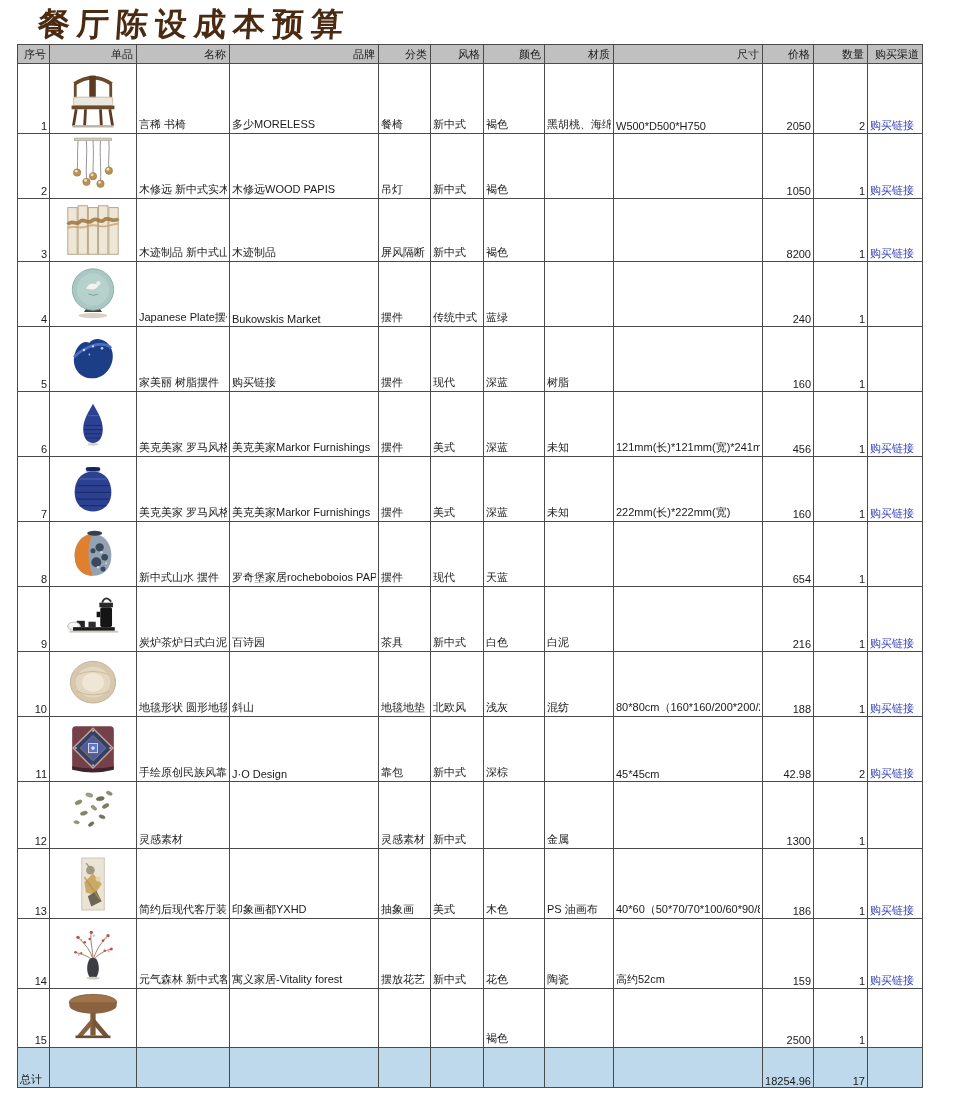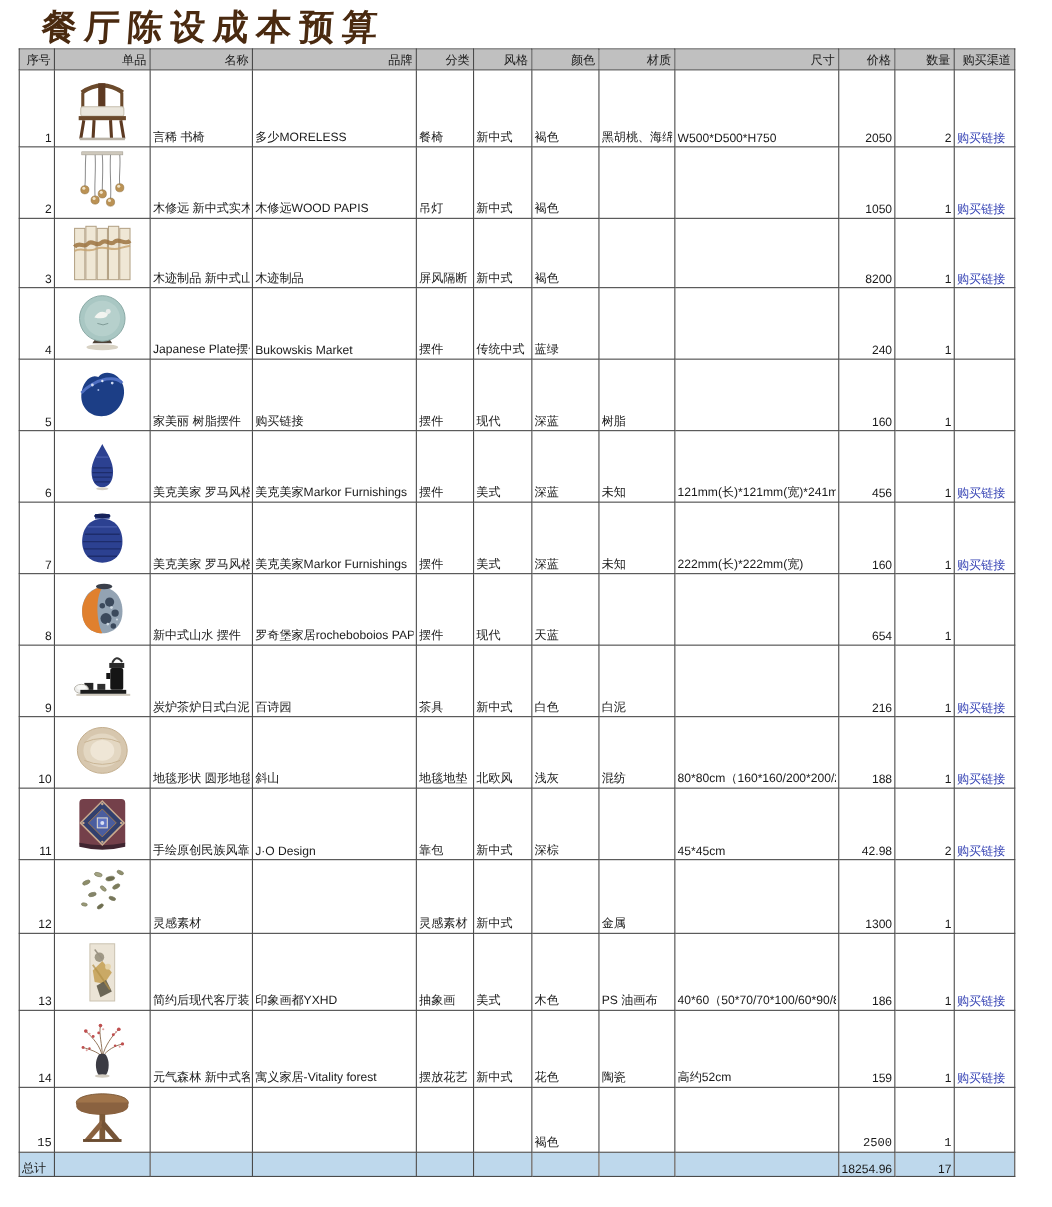--- a/index.html
+++ b/index.html
@@ -13,22 +13,22 @@
         font-size:11px;}
   th,td{border:1px solid #4a4a4a;padding:0 2px;vertical-align:bottom;overflow:hidden;}
   thead th{background:var(--header-bg,#c0c0c0);height:16px;font-weight:400;
            text-align:right;white-space:nowrap;padding:1px 3px;}
   tbody tr{height:65px;}
   tbody tr:nth-child(1){height:70px;}
   tbody tr:nth-child(3){height:61px;}
   tbody tr:nth-child(12){height:67px;}
   tbody tr:nth-child(13){height:70px;}
   tbody tr:nth-child(14){height:70px;}
-  tbody tr:nth-child(15){height:56px;font-family:Liberation Mono, monospace;}
-  tfoot tr{height:22px;}
+  tbody tr:nth-child(15){height:56px;}
+  tfoot tr{height:40px;}
   tfoot td{background:var(--total-bg,#bed8ec);}
   .cellval{white-space:nowrap;overflow:hidden;padding-bottom:1px;}
   td.c-no,.t-no{text-align:right;}
   td.c-price,td.c-qty,.t-price,.t-qty{text-align:right;}
   td.c-img{vertical-align:middle;text-align:center;padding:1px;}
   td.c-img svg{display:block;margin:0 auto;}
   a.buy{color:var(--link,#3744b5);cursor:pointer;}
   .t-label{text-align:left;}
 </style>
 </head>

